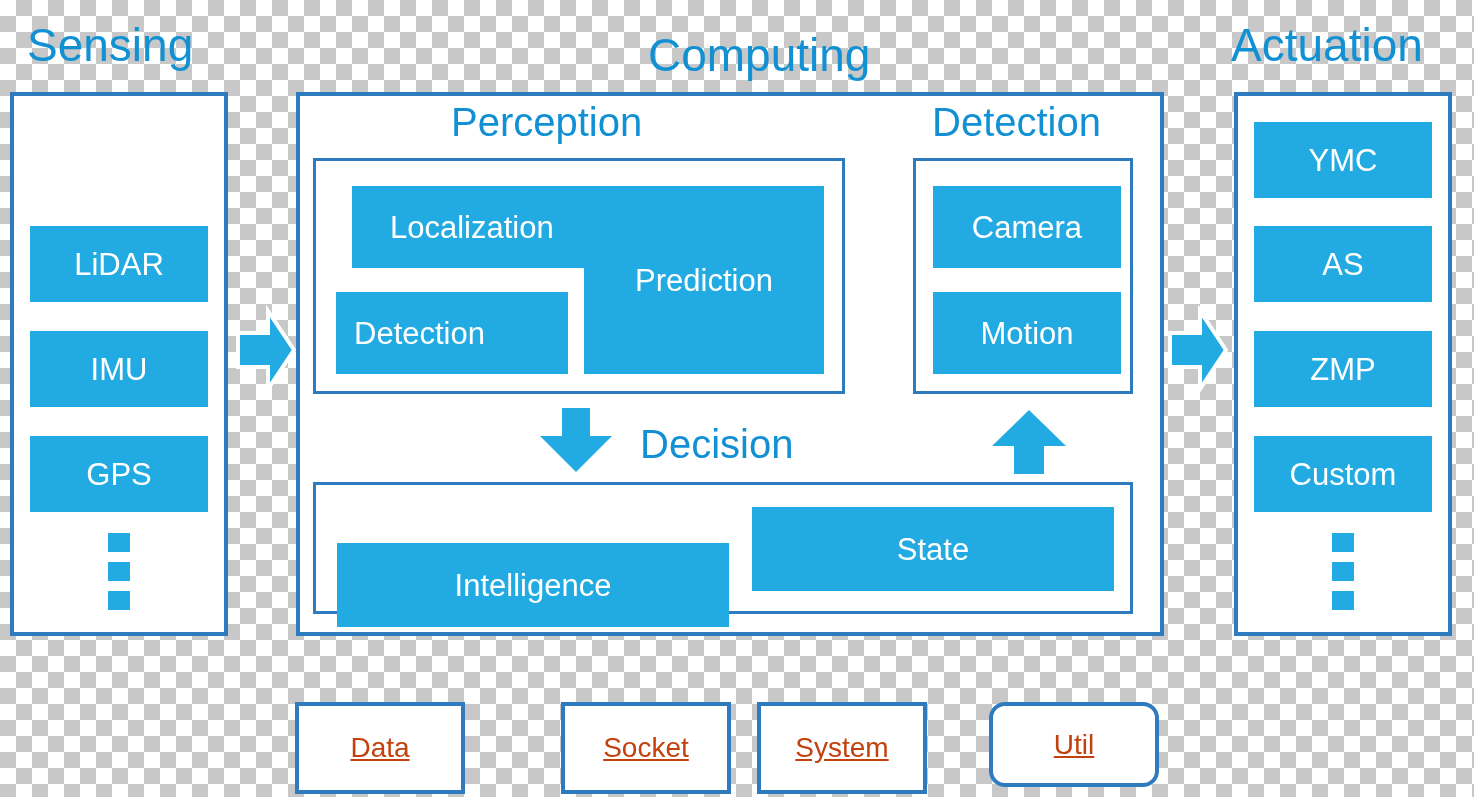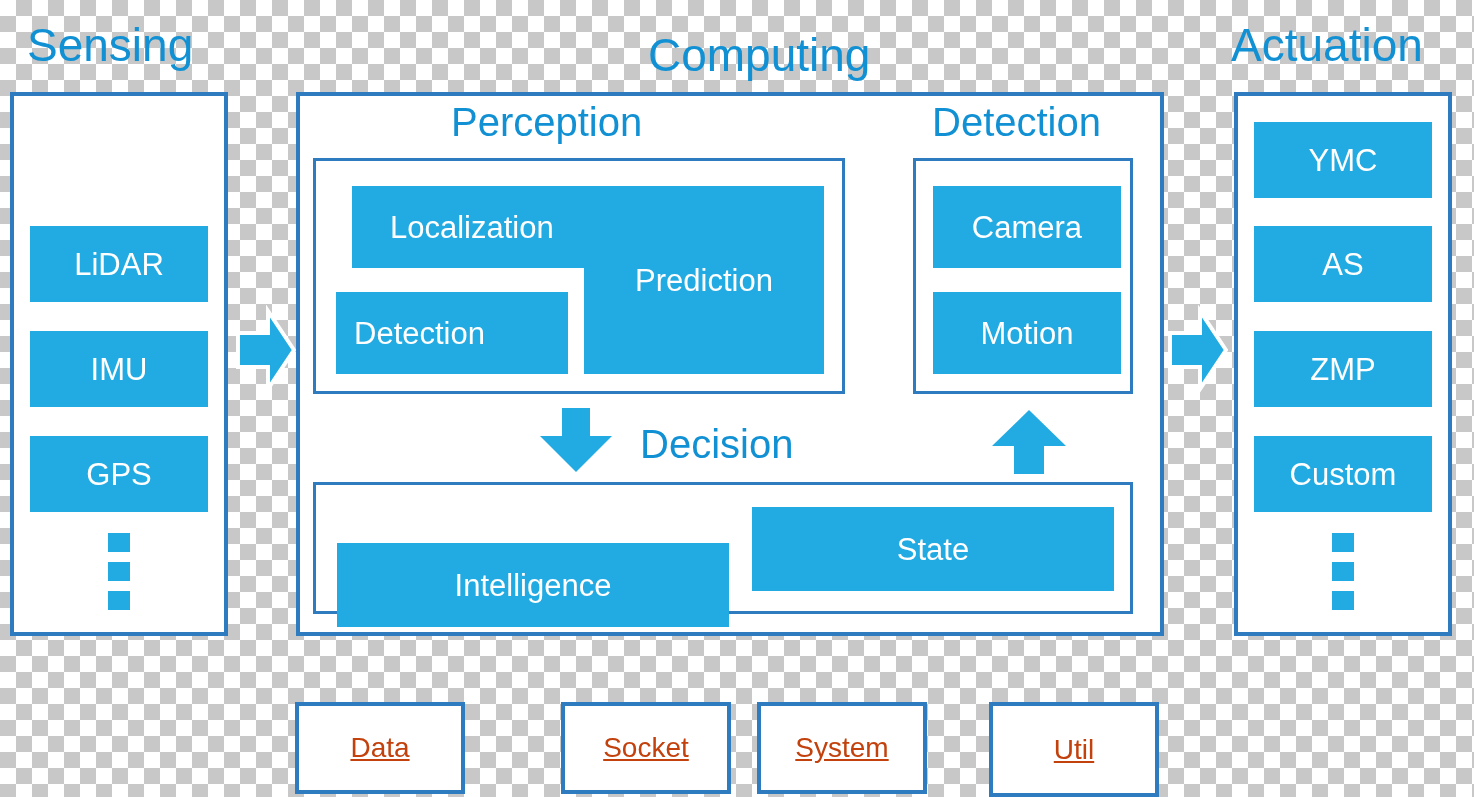--- a/index.html
+++ b/index.html
@@ -175,15 +175,15 @@
 
   <div class="dots" style="left:1332px; top:533px;">
     <i></i>
       <i></i>
       <i></i>
   </div>
 
   <div class="bottom-box" style="left:295px; top:702px; width:170px; height:92px;">Data</div>
   <div class="bottom-box" style="left:526px; top:702px; width:170px; height:92px;margin-left:35px;">Socket</div>
   <div class="bottom-box" style="left:757px; top:702px; width:170px; height:92px;">System</div>
-  <div class="bottom-box" style="left:989px; top:702px; width:170px; height:95px;">Util</div>
+  <div class="bottom-box" style="left:989px; top:702px; width:170px; height:85px;border-radius:16px;">Util</div>
 
 </div>
 
 </body></html>

